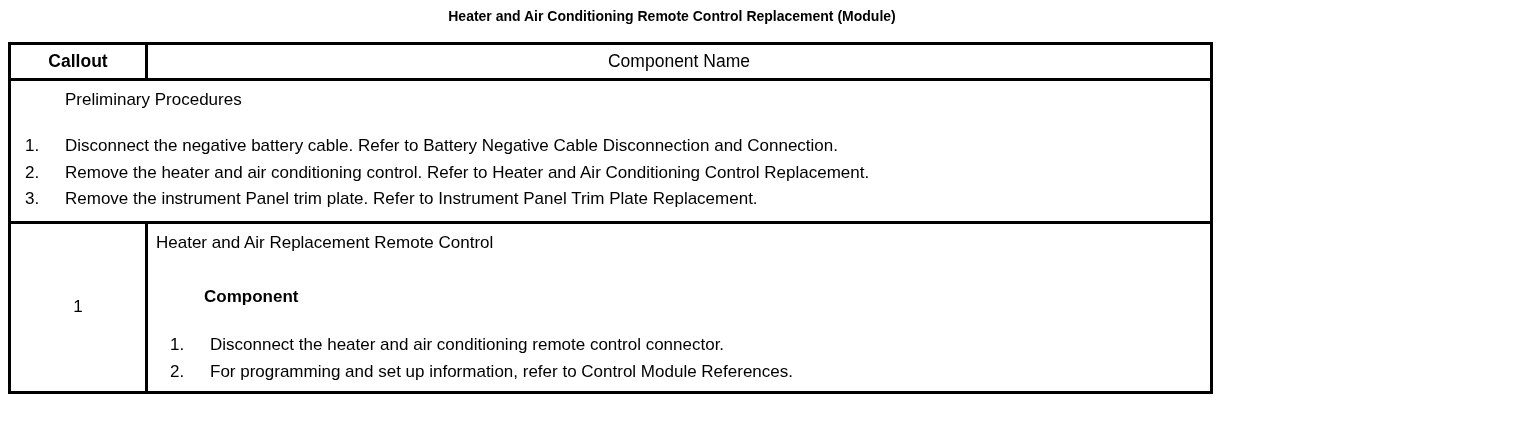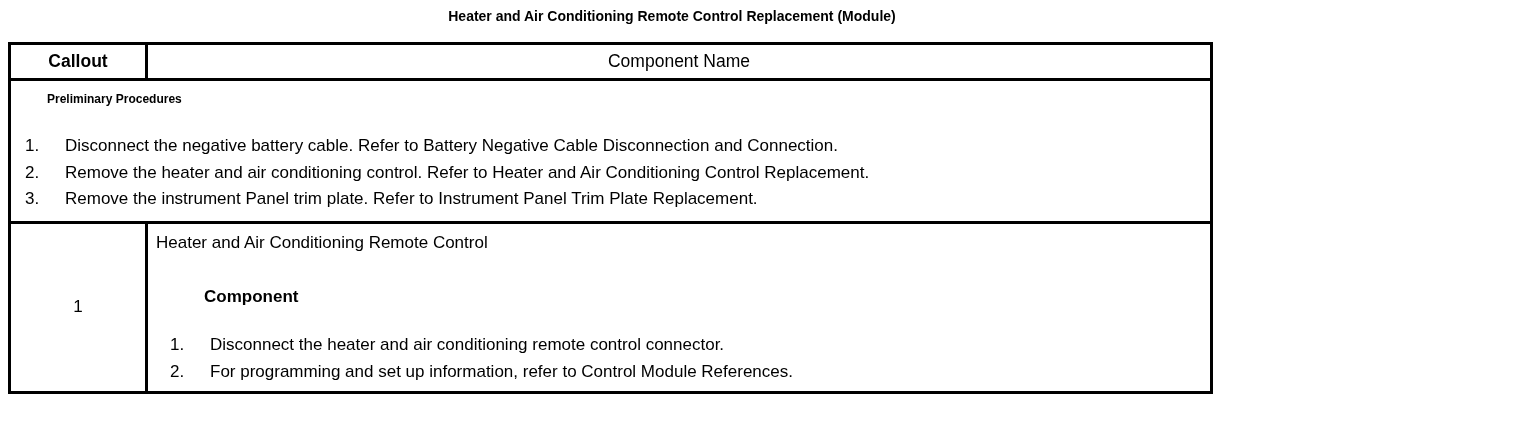--- a/index.html
+++ b/index.html
@@ -75,23 +75,23 @@
 
   
   .prelim-row td {
     border-bottom: 3px solid #000;
     padding: 0;
   }
   .prelim-block {
     padding: 7px 0 8px 0;
   }
   .prelim-heading {
-    font-size: 12px;
-    font-weight: bold;
-    margin: 0 0 0 36px;
+    font-size: 17px;
+    font-weight: normal;
+    margin: 0 0 0 54px;
     line-height: 23px;
   }
   .prelim-list {
     list-style: none;
     margin: 0;
     padding: 0;
     margin-top: 22px;
   }
   .prelim-list li {
     font-size: 17px;
@@ -190,21 +190,21 @@
               </li>
             </ol>
           </div>
         </td>
       </tr>
 
       <tr class="comp-row">
         <td class="cell-callout">1</td>
         <td class="cell-component">
           <div class="comp-block">
-            <div class="comp-name">Heater and Air Conditioning Remote Control</div>
+            <div class="comp-name">Heater and Air Replacement Remote Control</div>
             <div class="proc-heading">Component</div>
             <ol class="proc-list">
               <li>
                 <span class="num">1.</span>
                 <span>Disconnect the heater and air conditioning remote control connector.</span>
               </li>
               <li>
                 <span class="num">2.</span>
                 <span>For programming and set up information, refer to Control Module References.</span>
               </li>

